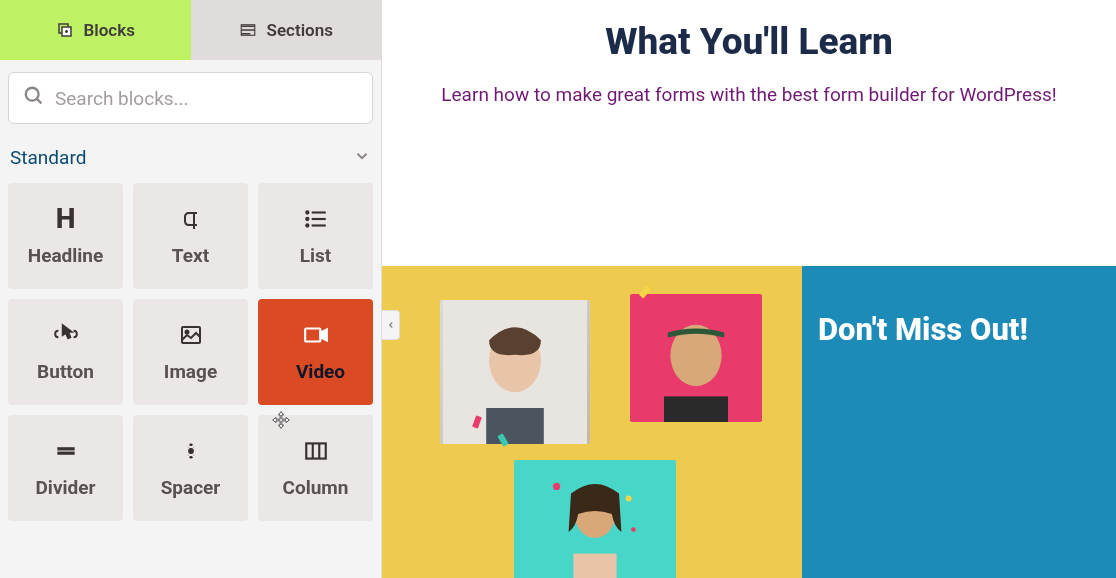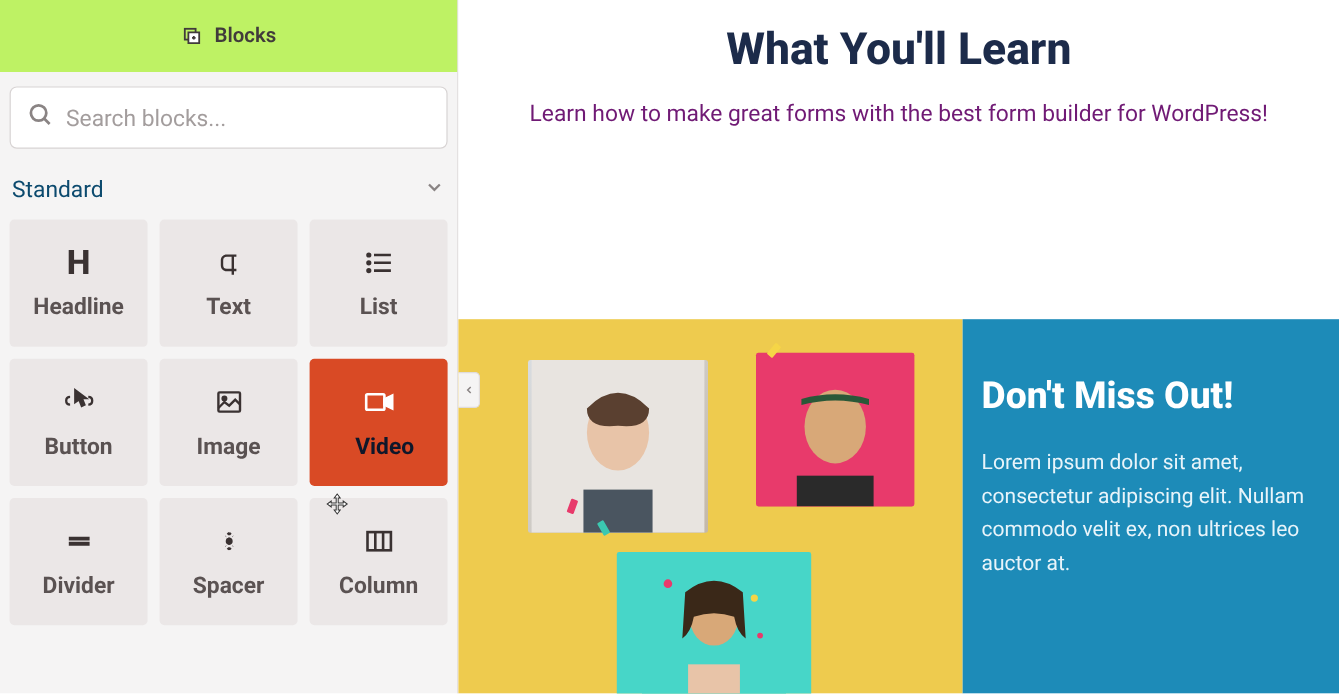--- a/index.html
+++ b/index.html
@@ -68,20 +68,31 @@
   <div class="tabs">
     <div class="tab active">
       <span class="tab-icon">
         <svg viewBox="0 0 24 24" fill="none" stroke="#413b3b" stroke-width="2">
             <rect x="4" y="4" width="12" height="12"></rect>
             <path d="M8 8 L20 8 L20 20 L8 20 Z" fill="#fff"></path>
             <path d="M14 12 L14 16 M12 14 L16 14"></path>
           </svg>
       </span>
       <span>Blocks</span>
+    </div>
+    <div class="tab inactive">
+      <span class="tab-icon">
+        <svg viewBox="0 0 24 24" fill="none" stroke="#413b3b" stroke-width="2">
+            <line x1="3" y1="7" x2="21" y2="7"></line>
+            <line x1="3" y1="12" x2="21" y2="12"></line>
+            <line x1="3" y1="17" x2="15" y2="17"></line>
+            <rect x="3" y="5" width="18" height="14" stroke-width="1.5"></rect>
+          </svg>
+      </span>
+      <span>Sections</span>
     </div>
   </div>
 
   <div class="search-wrap">
     <div class="search-box">
       <span>
         <svg width="22" height="22" viewBox="0 0 24 24" fill="none" stroke="#8a8484" stroke-width="2.5">
             <circle cx="10" cy="10" r="7"></circle>
             <line x1="20" y1="20" x2="15" y2="15"></line>
           </svg>
@@ -245,16 +256,15 @@
               <circle cx="78" cy="32" r="2.5" fill="#f5d547"></circle>
               <circle cx="82" cy="58" r="2" fill="#e83a6b"></circle>
             </svg></div>
       </div>
       <div class="confetti c1"></div>
       <div class="confetti c2"></div>
       <div class="confetti c3"></div>
     </div>
     <div class="band-right">
       <h2 class="callout-title">Don't Miss Out!</h2>
-      <p class="callout-text">Lorem ipsum dolor sit amet, consectetur adipiscing elit. Nullam commodo velit ex, non ultrices leo auctor at.</p>
     </div>
   </div>
 </div>
 
 </body></html>

